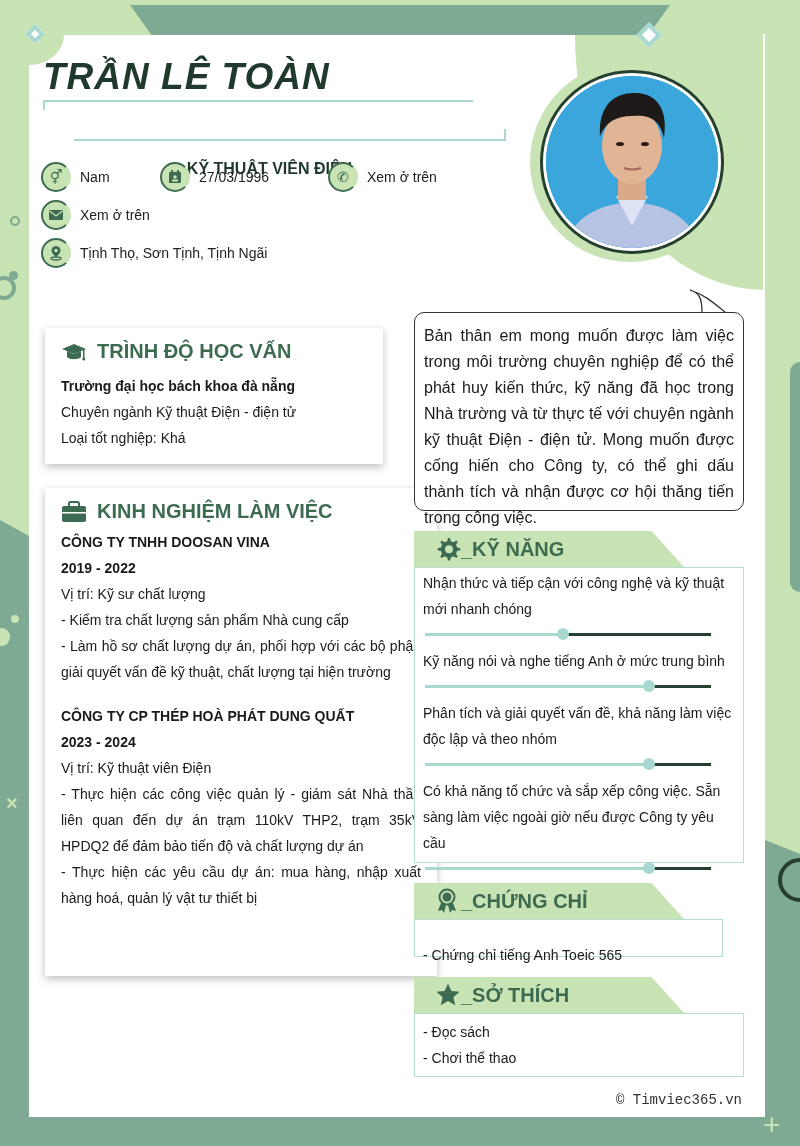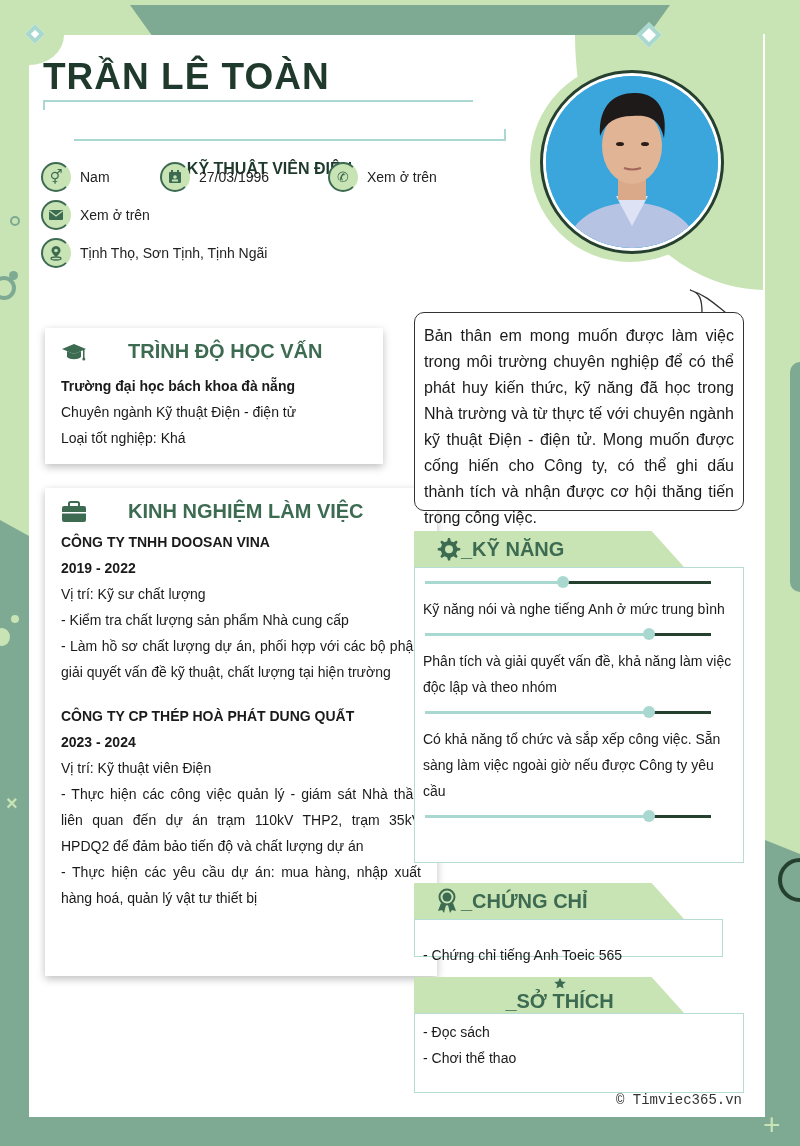--- a/index.html
+++ b/index.html
@@ -51,21 +51,21 @@
       position: absolute; width: 14px; height: 14px; border: 4px solid #a8d8cf;
       background: #fff; transform: rotate(45deg);
     }
     .deco-circle { position: absolute; border-radius: 50%; }
     .deco-x { position: absolute; color: #c8e3b4; font-size: 20px; font-weight: bold; line-height: 1; }
     .deco-plus { position: absolute; color: #c8e3b4; font-size: 30px; line-height: 1; }
 
     
     .name {
       position: absolute; left: 43px; top: 56px; font-size: 37px; font-weight: bold;
-      letter-spacing: 1px; color: #1f3a2c;
+      letter-spacing: 1px; color: #1f3a2c; font-style: italic;
     }
     .title-line-top {
       position: absolute; left: 43px; top: 100px; width: 430px; height: 2px; background: #a8d8cf;
     }
     .title-line-top::before {
       content: ""; position: absolute; left: 0; top: 0; width: 2px; height: 10px; background: #a8d8cf;
     }
     .job-title {
       position: absolute; left: 43px; top: 112px; width: 453px; text-align: center;
       font-size: 16px; font-weight: bold; color: #1f3a2c; margin-top: 48px;
@@ -101,21 +101,20 @@
     }
 
     
     .card {
       position: absolute; background: #fff; box-shadow: 0 3px 8px rgba(0,0,0,0.25);
       padding: 12px 16px;
     }
     .card-head {
       display: flex; align-items: center; font-size: 20px; font-weight: bold; color: #3d6b52;
       margin-bottom: 10px;
-      gap: 31px;
     }
     .card-head .hic { width: 26px; height: 22px; margin-right: 10px; }
     .line { font-size: 14px; line-height: 26px; color: #1a1a1a; }
     .line.b { font-weight: bold; }
     .just { text-align: justify; }
 
     
     .bubble {
       position: absolute; left: 414px; top: 312px; width: 330px; height: 199px;
       border: 1.5px solid #333; border-radius: 10px; padding: 10px 9px;
@@ -281,20 +280,21 @@
 
 <div class="sec-head" style="left:414px;top:531px;width:270px;">
   <svg class="hic" viewBox="0 0 26 26">
       <path d="M13 2 L15 2 L15.8 5.2 L18.5 6.3 L21.3 4.6 L22.7 6 L21 8.8 L22.1 11.5 L25.3 12.3 L25.3 14.3 L22.1 15.1 L21 17.8 L22.7 20.6 L21.3 22 L18.5 20.3 L15.8 21.4 L15 24.6 L13 24.6 L12.2 21.4 L9.5 20.3 L6.7 22 L5.3 20.6 L7 17.8 L5.9 15.1 L2.7 14.3 L2.7 12.3 L5.9 11.5 L7 8.8 L5.3 6 L6.7 4.6 L9.5 6.3 L12.2 5.2 Z" fill="#3d6b52"></path>
       <circle cx="14" cy="13.3" r="4" fill="#c8e3b4"></circle>
     </svg>
   <span>_KỸ NĂNG</span>
 </div>
 <div class="sec-body" style="left:414px;top:567px;width:330px;height:296px;">
   <div>
+    <div class="skill-text">Nhận thức và tiếp cận với công nghệ và kỹ thuật mới nhanh chóng</div>
     <div class="skill-bar">
       <div class="track-l" style="width:138px;"></div>
       <div class="track-r" style="left:138px;width:148px;"></div>
       <div class="knob" style="left:132px;"></div>
     </div>
   </div>
   <div>
     <div class="skill-text">Kỹ năng nói và nghe tiếng Anh ở mức trung bình</div>
     <div class="skill-bar">
       <div class="track-l" style="width:224px;"></div>
@@ -326,24 +326,24 @@
       <circle cx="12" cy="9" r="4.5" fill="#3d6b52"></circle>
       <path d="M6 15 L3 23 L7 22 L9 25 L11 17 Z" fill="#3d6b52"></path>
       <path d="M18 15 L21 23 L17 22 L15 25 L13 17 Z" fill="#3d6b52"></path>
     </svg>
   <span>_CHỨNG CHỈ</span>
 </div>
 <div class="sec-body" style="left:414px;top:919px;width:309px;height:38px;padding-top:22px;">
   <div class="skill-text">- Chứng chỉ tiếng Anh Toeic 565</div>
 </div>
 
-<div class="sec-head" style="left:414px;top:977px;width:270px;flex-direction:column;">
+<div class="sec-head" style="left:414px;top:977px;width:270px;">
   <svg class="hic" viewBox="0 0 26 26">
       <path d="M13 1.5 L16.4 9 L24.5 9.8 L18.4 15.2 L20.2 23.2 L13 19 L5.8 23.2 L7.6 15.2 L1.5 9.8 L9.6 9 Z" fill="#3d6b52"></path>
     </svg>
   <span>_SỞ THÍCH</span>
 </div>
-<div class="sec-body" style="left:414px;top:1013px;width:330px;height:80px;padding-top:5px;">
+<div class="sec-body" style="left:414px;top:1013px;width:330px;height:64px;padding-top:5px;">
   <div class="skill-text">- Đọc sách</div>
   <div class="skill-text">- Chơi thể thao</div>
 </div>
 
 <div class="footer">© Timviec365.vn</div>
 
 </body></html>

